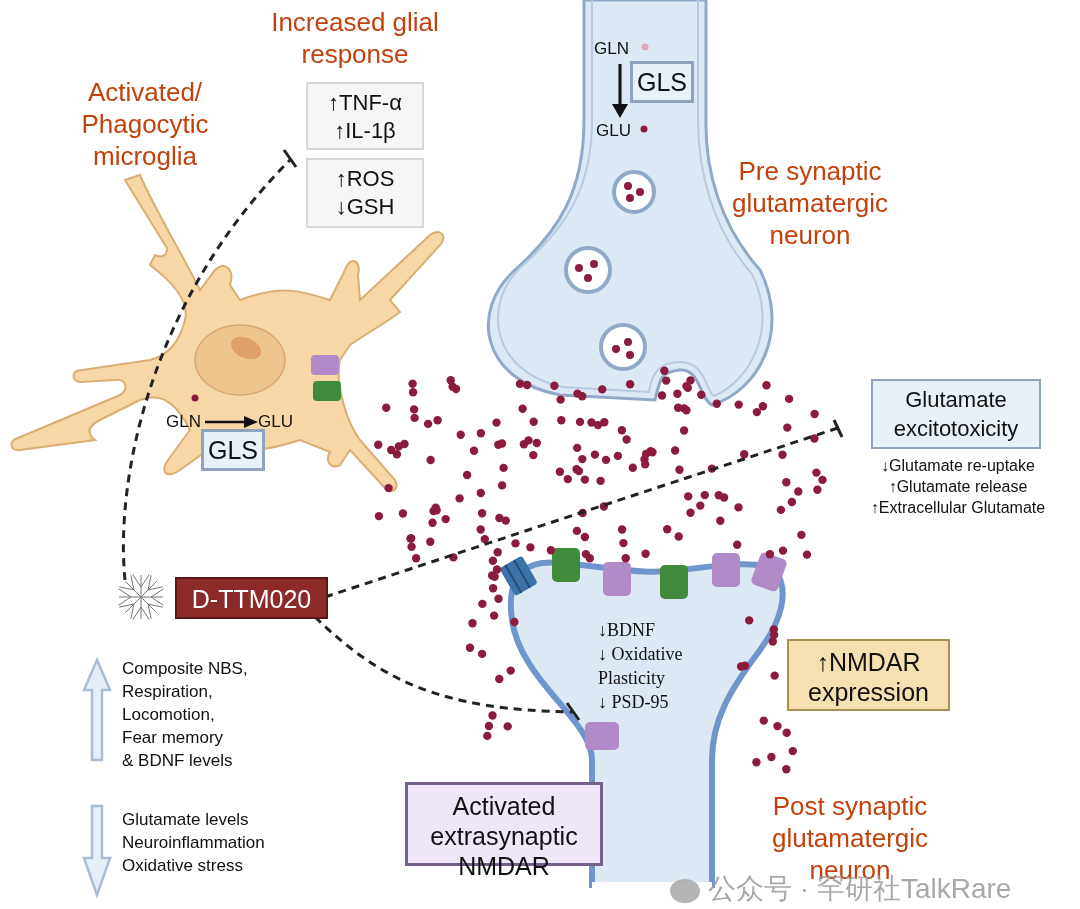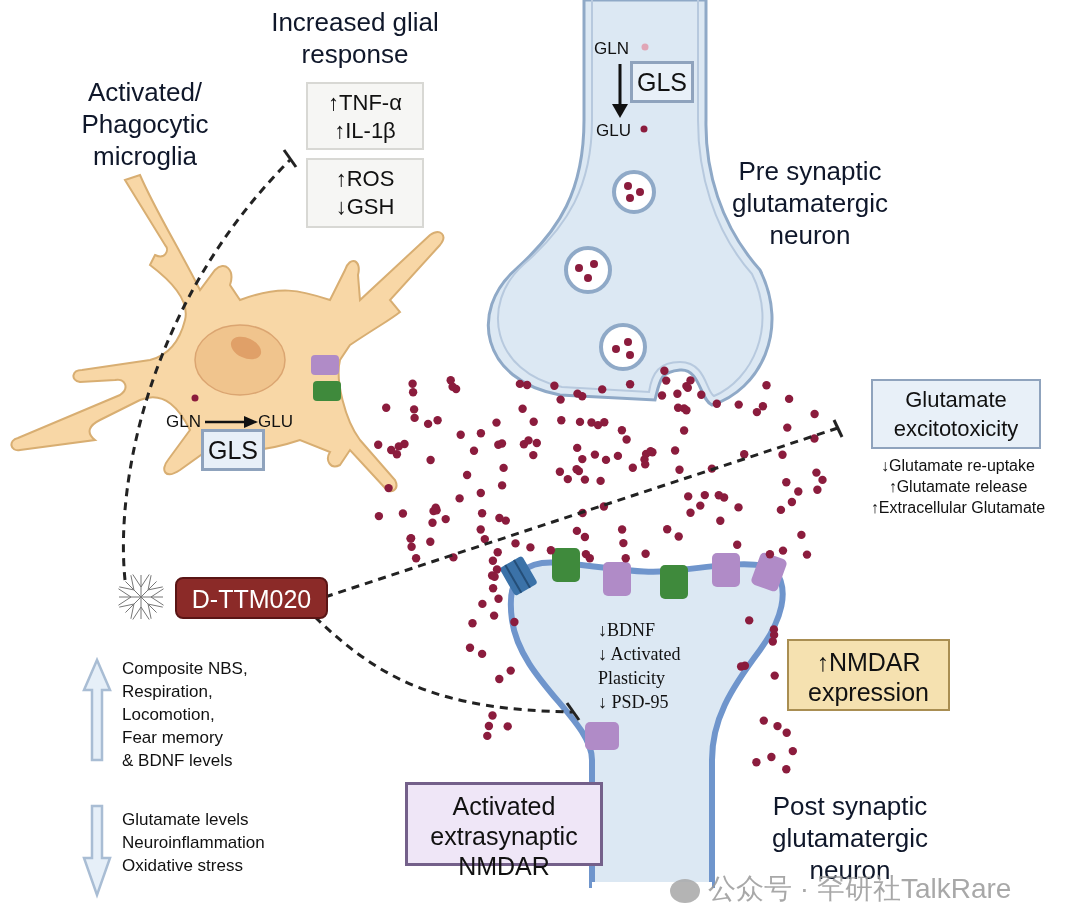--- a/index.html
+++ b/index.html
@@ -1,20 +1,20 @@
 <!DOCTYPE html>
 <html><head>
 <meta charset="utf-8">
 <style>
   html, body { margin:0; padding:0; background:#ffffff; }
   body { width:1080px; height:909px; position:relative; overflow:hidden;
          font-family:"Liberation Sans", "DejaVu Sans", sans-serif; color:#111; }
   #canvas { position:absolute; left:0; top:0; width:1080px; height:909px; }
   .lbl { position:absolute; text-align:center; white-space:nowrap; }
-  .red-title { color:#0f172a; font-size:26px; line-height:32px; }
+  .red-title { color:#c2410c; font-size:26px; line-height:32px; }
   .box { position:absolute; box-sizing:border-box; text-align:center; }
   .gray-box { background:#f6f6f4; border:2px solid #d8d8d4; font-size:22px; line-height:28px; padding-top:5px; }
   .blue-box { background:#e8f0f8; border:3px solid #8fa3bd; color:#111; }
   .dark-box { background:#8b2a28; border:2px solid #5a1515; color:#fff; font-size:25px; line-height:40px; }
   .tan-box { background:#f5e1b0; border:2px solid #a98e52; font-size:25px; line-height:30px; padding-top:6px;margin-top:17px; }
   .lav-box { background:#efe6f7; border:3px solid #74608a; font-size:25px; line-height:30px; padding-top:6px; }
   .small { font-size:17px; line-height:22px; }
   .list { position:absolute; font-size:17px; line-height:23px; text-align:left; white-space:nowrap; }
   .watermark { position:absolute; color:#9a9a9a; font-size:28px; white-space:nowrap; opacity:0.85;margin-top:22px; }
 </style>
@@ -328,25 +328,25 @@
 <div class="box blue-box" style="left:871px; top:379px; width:170px; height:70px; font-size:22px; line-height:29px; padding-top:4px; border-width:2px;">
   <div>Glutamate</div>
   <div>excitotoxicity</div>
 </div>
 <div class="lbl" style="left:838px; top:455px; width:240px; font-size:16px; line-height:21px;">
   <div>↓Glutamate re-uptake</div>
   <div>↑Glutamate release</div>
   <div>↑Extracellular Glutamate</div>
 </div>
 
-<div class="box dark-box" style="left:175px; top:577px; width:153px; height:42px;border-radius:8px;">D-TTM020</div>
+<div class="box dark-box" style="left:175px; top:577px; width:153px; height:42px;">D-TTM020</div>
 
 <div class="lbl" style="left:598px; top:618px; text-align:left; font-size:18px; line-height:24px;font-family:Liberation Serif, serif;">
   <div>↓BDNF</div>
-  <div>↓ Activated</div>
+  <div>↓ Oxidative</div>
   <div>Plasticity</div>
   <div>↓ PSD-95</div>
 </div>
 
 <div class="box tan-box" style="left:787px; top:622px; width:163px; height:72px;">
   <div>↑NMDAR</div>
   <div>expression</div>
 </div>
 
 <div class="box lav-box" style="left:405px; top:782px; width:198px; height:84px;">

